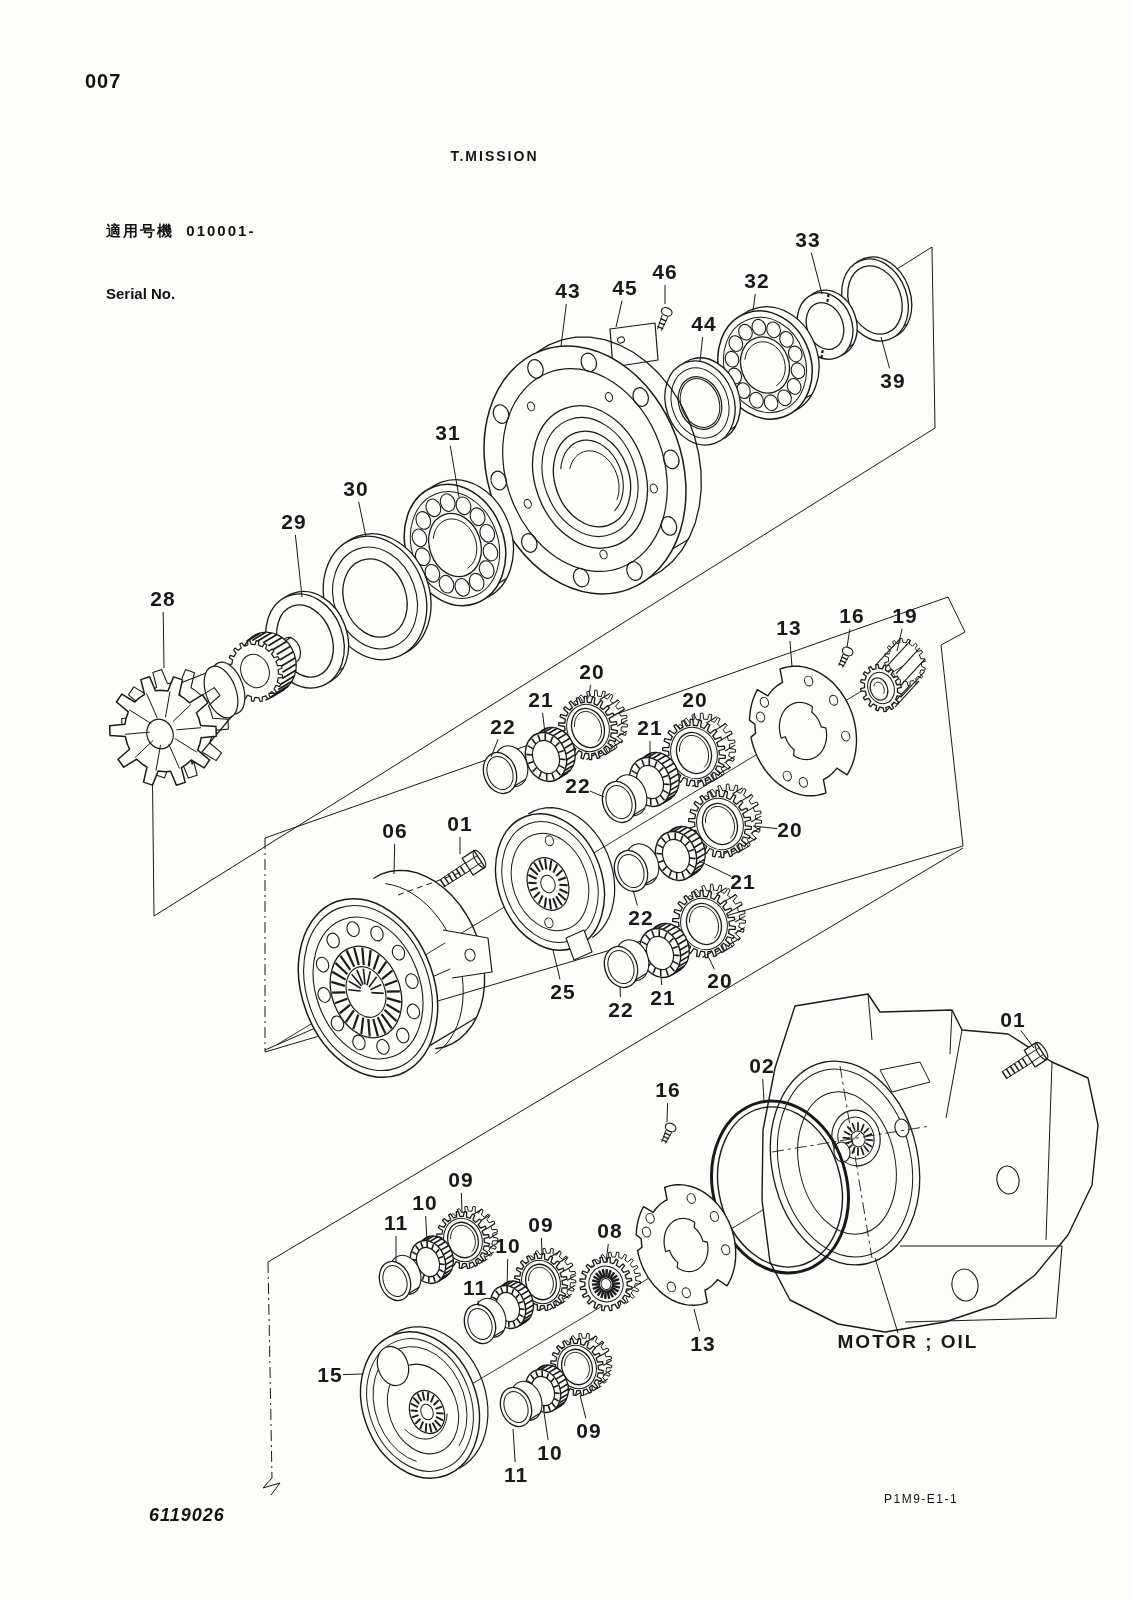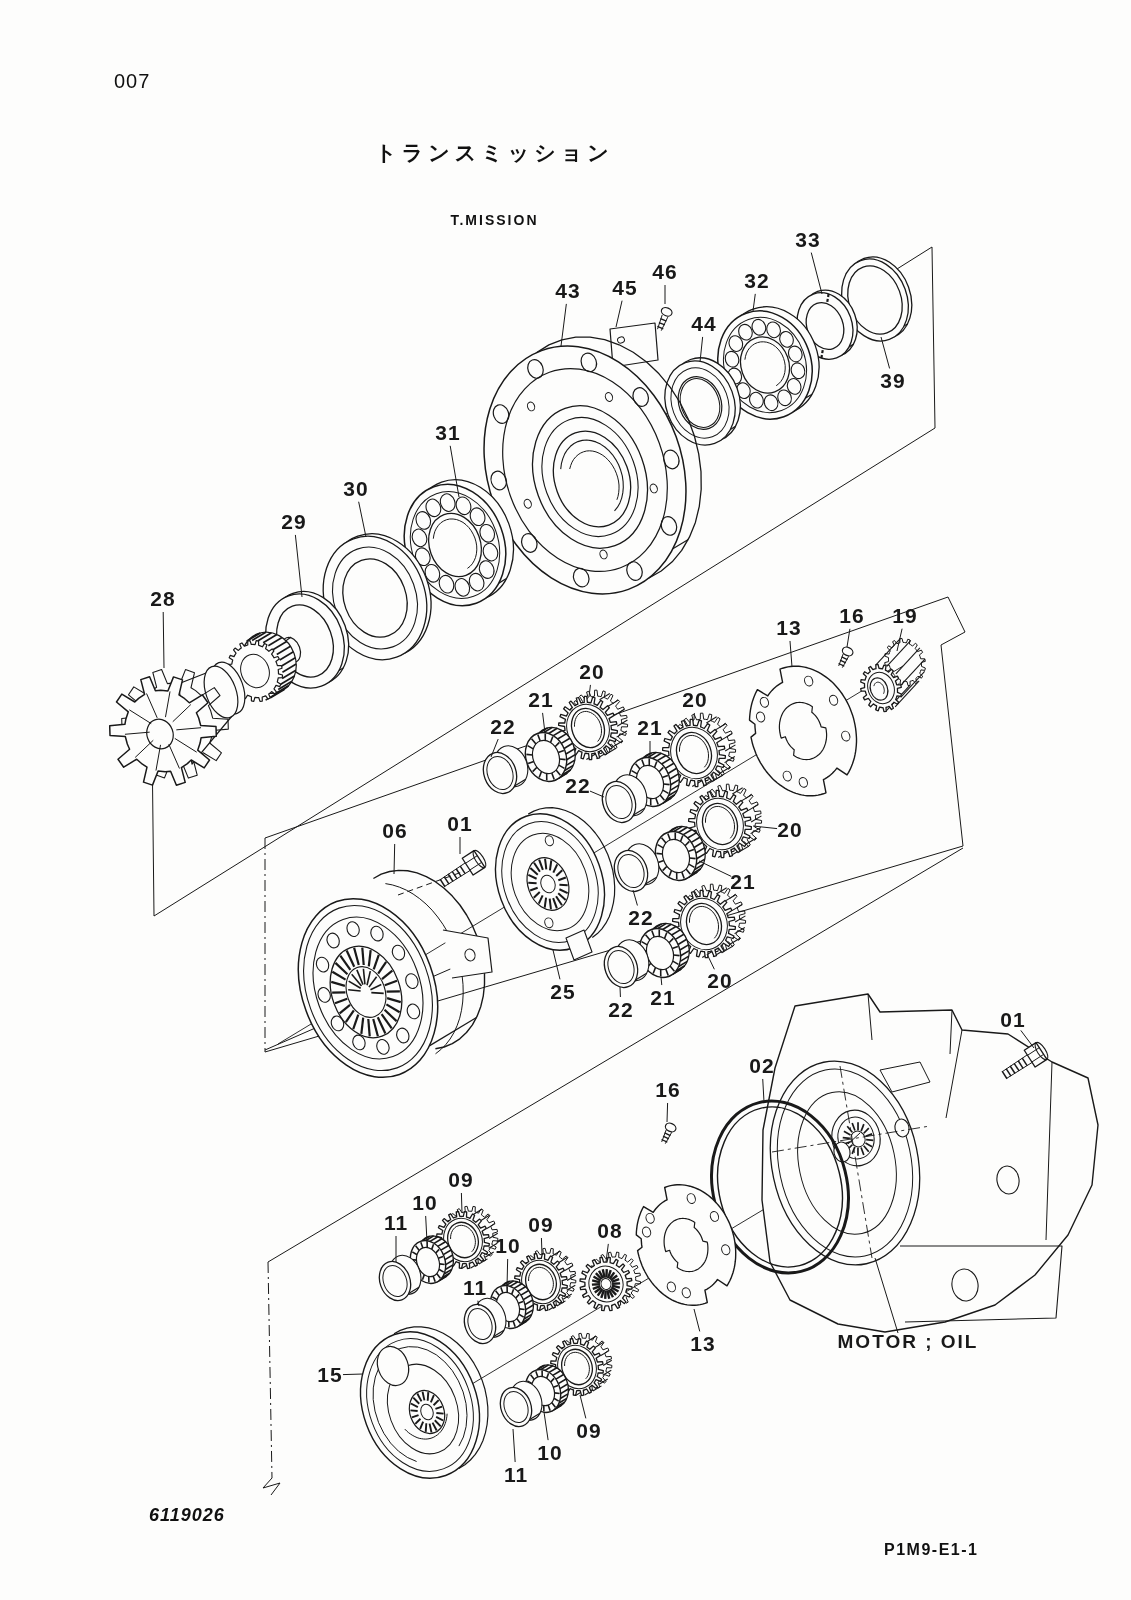--- a/index.html
+++ b/index.html
@@ -1,36 +1,39 @@
 <!DOCTYPE html>
 <html><head>
 <meta charset="utf-8">
 <style>
   html,body{margin:0;padding:0;background:#e8e8e8;}
   #page{position:relative;width:1131px;height:1600px;background:#fdfdfc;margin:0 auto;
         font-family:"Liberation Sans",sans-serif;color:#111;overflow:hidden;}
   .abs{position:absolute;white-space:pre;}
-  #page-num{left:114px;top:70px;font-size:20px;font-weight:normal;letter-spacing:1px;}
+  #page-num{left:85px;top:70px;font-size:20px;font-weight:bold;letter-spacing:1px;}
   #title-block{left:342px;top:103px;width:305px;text-align:center;}
   #title-jp{font-size:21px;font-weight:bold;letter-spacing:5px;}
   #title-en{font-size:14px;font-weight:bold;letter-spacing:2px;margin-top:9px;}
   #serial-block{left:106px;top:178px;font-size:15px;font-weight:bold;line-height:21px;}
   #serial-jp{letter-spacing:2px;}
   #footer-left{left:149px;top:1505px;font-size:18px;font-weight:bold;font-style:italic;letter-spacing:1px;}
-  #footer-right{left:884px;top:1541px;font-size:16px;font-weight:bold;letter-spacing:1.5px;}
+  #footer-right{left:884px;top:1492px;font-size:12px;font-weight:normal;letter-spacing:1.5px;}
   svg{position:absolute;left:0;top:0;}
 </style>
 </head>
 <body>
 
 <div id="page">
   <div class="abs" id="page-num">007</div>
   <div class="abs" id="title-block">
-    <div id="title-jp">トランスミッション</div>
     <div id="title-en">T.MISSION</div>
+  </div>
+  <div class="abs" id="serial-block">
+    <div id="serial-jp">適用号機  010001-</div>
+    <div id="serial-en">Serial No.</div>
   </div>
   <div class="abs" id="footer-left">6119026</div>
   <div class="abs" id="footer-right">P1M9-E1-1</div>
   <svg id="dwg" width="1131" height="1600" viewBox="0 0 1131 1600">
       <g>
         <path d="M152,737L932,247L935,428L154,916Z" fill="none" stroke="#191919" stroke-width="1" stroke-linejoin="round"></path>
         <path d="M265,838L948,597L965,632L941,645L963,846L265,1052" fill="none" stroke="#191919" stroke-width="1" stroke-linejoin="round"></path>
         <path d="M265,838L265,1052" fill="none" stroke="#191919" stroke-width="1" stroke-linejoin="round" stroke-dasharray="11 4 2 4"></path>
         <path d="M268,1262L963,848" fill="none" stroke="#191919" stroke-width="1" stroke-linejoin="round"></path>
         <path d="M268,1262L272,1478" fill="none" stroke="#191919" stroke-width="1" stroke-linejoin="round" stroke-dasharray="11 4 2 4"></path>

